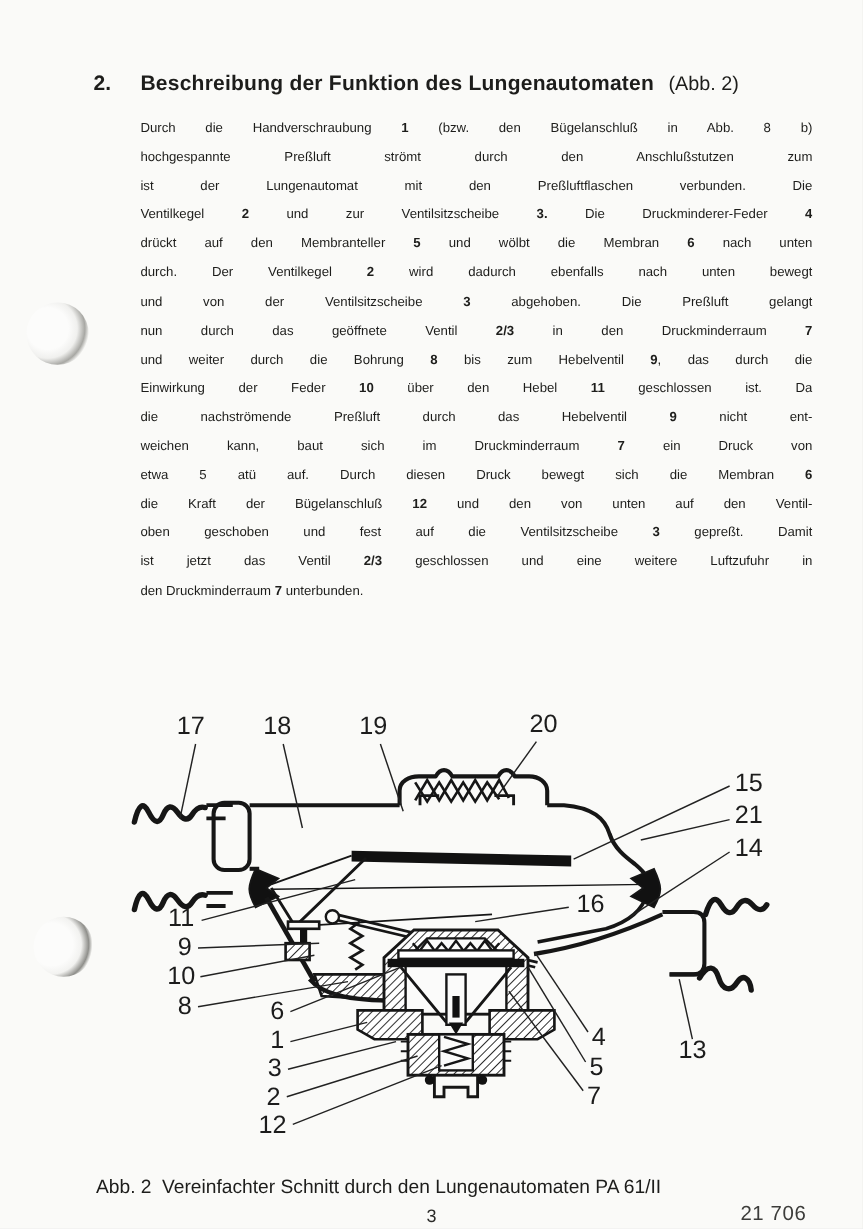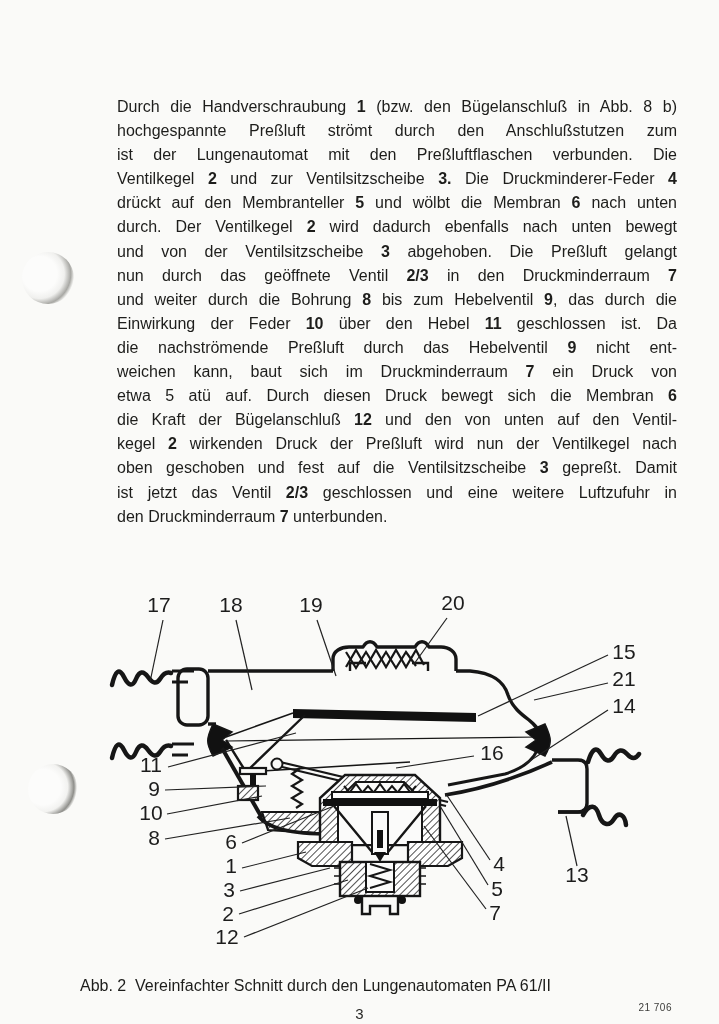--- a/index.html
+++ b/index.html
@@ -20,64 +20,66 @@
   }
   .heading-row{
     position:absolute;left:78px;top:58px;width:600px;
     font-size:17.5px;line-height:22px;white-space:nowrap;
   }
   .sec-num{font-weight:700;display:inline-block;width:39px;}
   .head-main{font-weight:700;letter-spacing:.2px;}
   .head-suffix{font-weight:400;font-size:16.5px;margin-left:12px;}
   .body-text{
     position:absolute;left:117px;top:95px;width:560px;
-    font-size:16px;line-height:24.1px;
+    font-size:11px;line-height:24.1px;
   }
   .tline{text-align:justify;text-align-last:justify;height:24.1px;overflow:hidden;}
   .tline.last{text-align-last:left;}
   .tline b{font-weight:700;}
   figure{margin:0;}
   #diagram{position:absolute;left:95px;top:572px;width:590px;height:390px;}
   #diagram text{font-family:"Liberation Sans",sans-serif;font-size:21px;fill:#1c1c1c;text-anchor:middle;}
   .caption-row{
     position:absolute;left:80px;top:958px;width:592px;
     font-size:16px;display:flex;align-items:center;
   }
   .cap-label{width:55px;flex:none;}
   .cap-text{flex:none;}
-  .cap-code{margin-left:auto;font-size:10px;color:#3c3c3a;letter-spacing:.5px;margin-top:44px;}
+  .cap-code{margin-left:auto;font-size:17px;color:#3c3c3a;letter-spacing:.5px;margin-top:44px;}
   .page-num{
     position:absolute;left:0;top:1005px;width:719px;text-align:center;
     font-size:15px;color:#2a2a28;
   }
 </style>
 </head>
 <body>
 
 <div class="page">
   <div class="hole hole-1"></div>
   <div class="hole hole-2"></div>
 
+  <div class="heading-row">
+    <span class="sec-num">2.</span><span class="head-main">Beschreibung der Funktion des Lungenautomaten</span><span class="head-suffix">(Abb. 2)</span>
+  </div>
 
   <div class="body-text" id="paragraph">
       <div class="tline"><span>Durch die Handverschraubung </span><b>1</b><span> (bzw. den Bügelanschluß in Abb. 8 b)</span></div>
       <div class="tline"><span>hochgespannte Preßluft strömt durch den Anschlußstutzen zum</span></div>
       <div class="tline"><span>ist der Lungenautomat mit den Preßluftflaschen verbunden. Die</span></div>
       <div class="tline"><span>Ventilkegel </span><b>2</b><span> und zur Ventilsitzscheibe </span><b>3.</b><span> Die Druckminderer-Feder </span><b>4</b></div>
       <div class="tline"><span>drückt auf den Membranteller </span><b>5</b><span> und wölbt die Membran </span><b>6</b><span> nach unten</span></div>
       <div class="tline"><span>durch. Der Ventilkegel </span><b>2</b><span> wird dadurch ebenfalls nach unten bewegt</span></div>
       <div class="tline"><span>und von der Ventilsitzscheibe </span><b>3</b><span> abgehoben. Die Preßluft gelangt</span></div>
       <div class="tline"><span>nun durch das geöffnete Ventil </span><b>2/3</b><span> in den Druckminderraum </span><b>7</b></div>
       <div class="tline"><span>und weiter durch die Bohrung </span><b>8</b><span> bis zum Hebelventil </span><b>9</b><span>, das durch die</span></div>
       <div class="tline"><span>Einwirkung der Feder </span><b>10</b><span> über den Hebel </span><b>11</b><span> geschlossen ist. Da</span></div>
       <div class="tline"><span>die nachströmende Preßluft durch das Hebelventil </span><b>9</b><span> nicht ent-</span></div>
       <div class="tline"><span>weichen kann, baut sich im Druckminderraum </span><b>7</b><span> ein Druck von</span></div>
       <div class="tline"><span>etwa 5 atü auf. Durch diesen Druck bewegt sich die Membran </span><b>6</b></div>
       <div class="tline"><span>die Kraft der Bügelanschluß </span><b>12</b><span> und den von unten auf den Ventil-</span></div>
-      <div class="tline"><span>kegel </span><b>2</b><span> wirkenden Druck der Preßluft wird nun der Ventilkegel nach</span></div>
       <div class="tline"><span>oben geschoben und fest auf die Ventilsitzscheibe </span><b>3</b><span> gepreßt. Damit</span></div>
       <div class="tline"><span>ist jetzt das Ventil </span><b>2/3</b><span> geschlossen und eine weitere Luftzufuhr in</span></div>
       <div class="tline last"><span>den Druckminderraum </span><b>7</b><span> unterbunden.</span></div>
     </div>
 
   <figure>
     <svg id="diagram" viewBox="95 572 590 390">
       <defs>
         <pattern id="hatch" width="5" height="5" patternUnits="userSpaceOnUse" patternTransform="rotate(45)">
           <rect width="5" height="5" fill="#ffffff"></rect>

